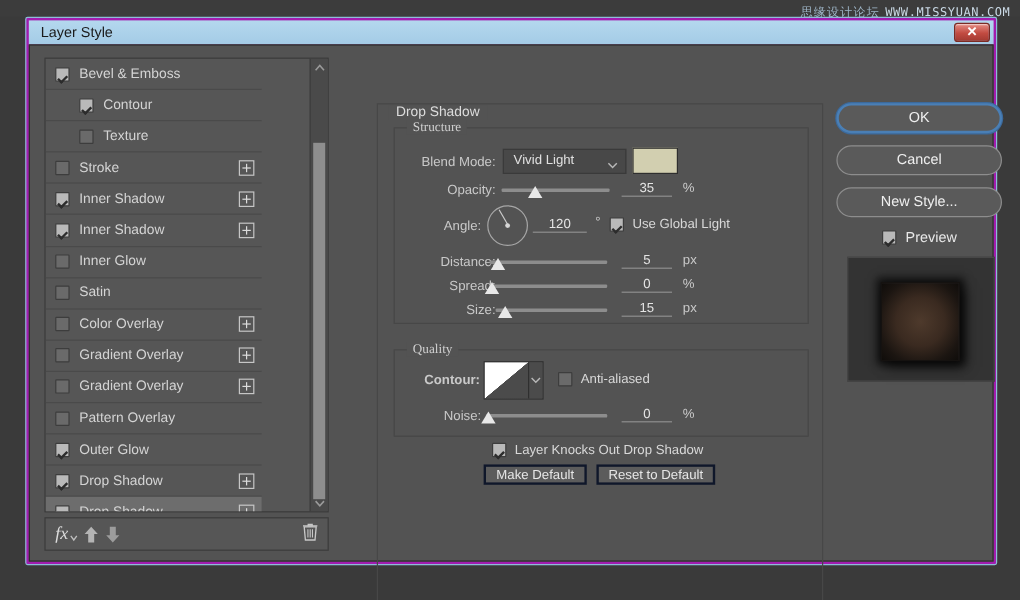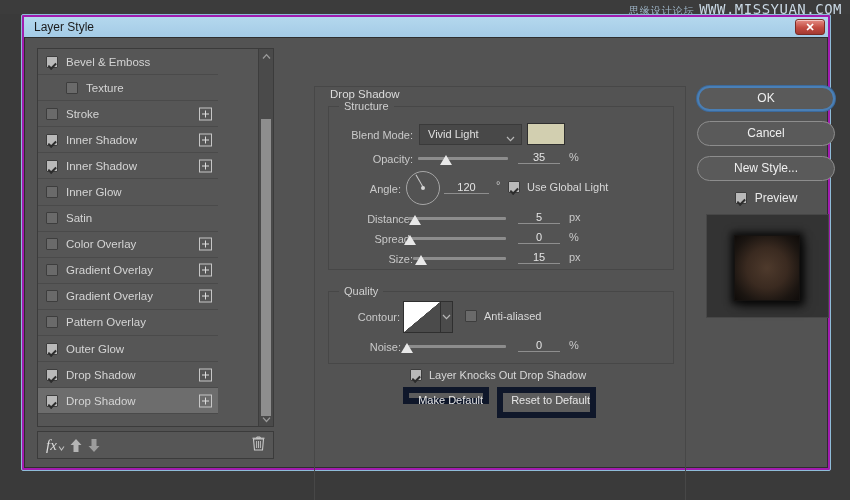--- a/index.html
+++ b/index.html
@@ -15,21 +15,21 @@
     position: absolute; top: 0; left: 0; width: 850px; height: 14px;
     background: #3c3c3c;
     text-align: right;
     white-space: nowrap;
   }
   #watermark .wm-cn {
     font-size: 10px; color: #9fb6c8; letter-spacing: 1px;
     font-family: "DejaVu Sans", sans-serif;
   }
   #watermark .wm-en {
-    font-size: 14px; color: #c9d8e4; letter-spacing: 0.5px;
+    font-size: 10px; color: #c9d8e4; letter-spacing: 0.5px;
     font-family: "DejaVu Sans Mono", monospace;
     padding-right: 8px;
   }
 
   
   #window {
     position: absolute; left: 21px; top: 14px;
     width: 810px; height: 457px;
     background: #a21caf;
     border: 1px solid #8fbcd8;
@@ -164,20 +164,21 @@
   }
   #ds-title {
     position: absolute; left: 299px; top: 50px;
     background: #535353;
     padding: 0 6px;
     font-size: 11.5px; color: #dcdcdc;
   }
   .group {
     position: absolute;
     border: 1px solid #474747;
+    font-family: Liberation Serif, serif;
   }
   .group-title {
     position: absolute; top: -7px; left: 10px;
     background: #535353; padding: 0 5px;
     font-size: 11px; color: #d0d0d0;
   }
   #structure-group { left: 303px; top: 68px; width: 346px; height: 164px; }
   #quality-group   { left: 303px; top: 253px; width: 346px; height: 73px; }
 
   .lbl {
@@ -281,23 +282,23 @@
   #contour-arrow {
     flex: 1; background: #4b4b4b;
     display: flex; align-items: center; justify-content: center;
     border-left: 1px solid #2f2f2f;
   }
 
   
   .pbtn {
     position: absolute;
     background: #5c5c5c;
-    border: 6px solid #0f172a;
+    border: 2px solid #0f172a;
     font-size: 11px; color: #e6e6e6;
-    text-align: right;
+    text-align: center;
     cursor: pointer;
   }
 
   
   #right-panel {
     position: absolute; left: 672px; top: 48px; width: 140px;
   }
   .rbtn {
     width: 138px; height: 25px;
     margin-bottom: 10px;
@@ -351,20 +352,24 @@
   </div>
 
   <div id="dialog-body">
 
     <div id="effects-panel">
       <div id="effects-list-wrap">
         <div id="effects-list">
             <div class="eff-row">
               <span class="cb on"></span>
               <span class="eff-label">Bevel &amp; Emboss</span>
+            </div>
+            <div class="eff-row sub">
+              <span class="cb on"></span>
+              <span class="eff-label">Contour</span>
             </div>
             <div class="eff-row sub">
               <span class="cb"></span>
               <span class="eff-label">Texture</span>
             </div>
             <div class="eff-row">
               <span class="cb"></span>
               <span class="eff-label">Stroke</span>
               <span class="plus-btn"></span>
             </div>
@@ -525,21 +530,21 @@
       <div class="strack"></div>
       <div class="sthumb" style="left:9%;"></div>
     </div>
     <div class="val-field" style="left:493px;top:213px;width:42px;">15</div>
     <div class="unit" style="left:544px;top:213px;">px</div>
 
     <div class="group" id="quality-group">
       <span class="group-title">Quality</span>
     </div>
 
-    <div class="lbl" style="left:313px;top:273px;width:62px;">Contour:</div>
+    <div class="lbl" style="left:313px;top:273px;width:62px;font-weight:bold;">Contour:</div>
     <div id="contour-box">
       <div id="contour-thumb"></div>
       <div id="contour-arrow">
         <svg width="9" height="6" viewBox="0 0 9 6">
             <path d="M1 1 L4.5 4.6 L8 1" stroke="#b8b8b8" stroke-width="1.2" fill="none"></path>
           </svg>
       </div>
     </div>
     <div class="cbrow" style="left:440px;top:272px;">
       <span class="cb"></span>
@@ -552,21 +557,21 @@
       <div class="sthumb" style="left:2%;"></div>
     </div>
     <div class="val-field" style="left:493px;top:301px;width:42px;">0</div>
     <div class="unit" style="left:544px;top:301px;">%</div>
 
     <div class="cbrow" style="left:385px;top:331px;">
       <span class="cb on"></span>
       <span class="cbtxt">Layer Knocks Out Drop Shadow</span>
     </div>
     <div class="pbtn" style="left:378px;top:349px;width:86px;height:17px;line-height:15px;">Make Default</div>
-    <div class="pbtn" style="left:472px;top:349px;width:99px;height:31px;line-height:15px;">Reset to Default</div>
+    <div class="pbtn" style="left:472px;top:349px;width:99px;height:17px;line-height:15px;">Reset to Default</div>
 
     <div id="right-panel">
       <div class="rbtn" id="ok-btn">OK</div>
       <div class="rbtn">Cancel</div>
       <div class="rbtn">New Style...</div>
       <div id="preview-row">
         <span class="cb on"></span>
         <span class="cbtxt">Preview</span>
       </div>
       <div id="preview-thumb">

